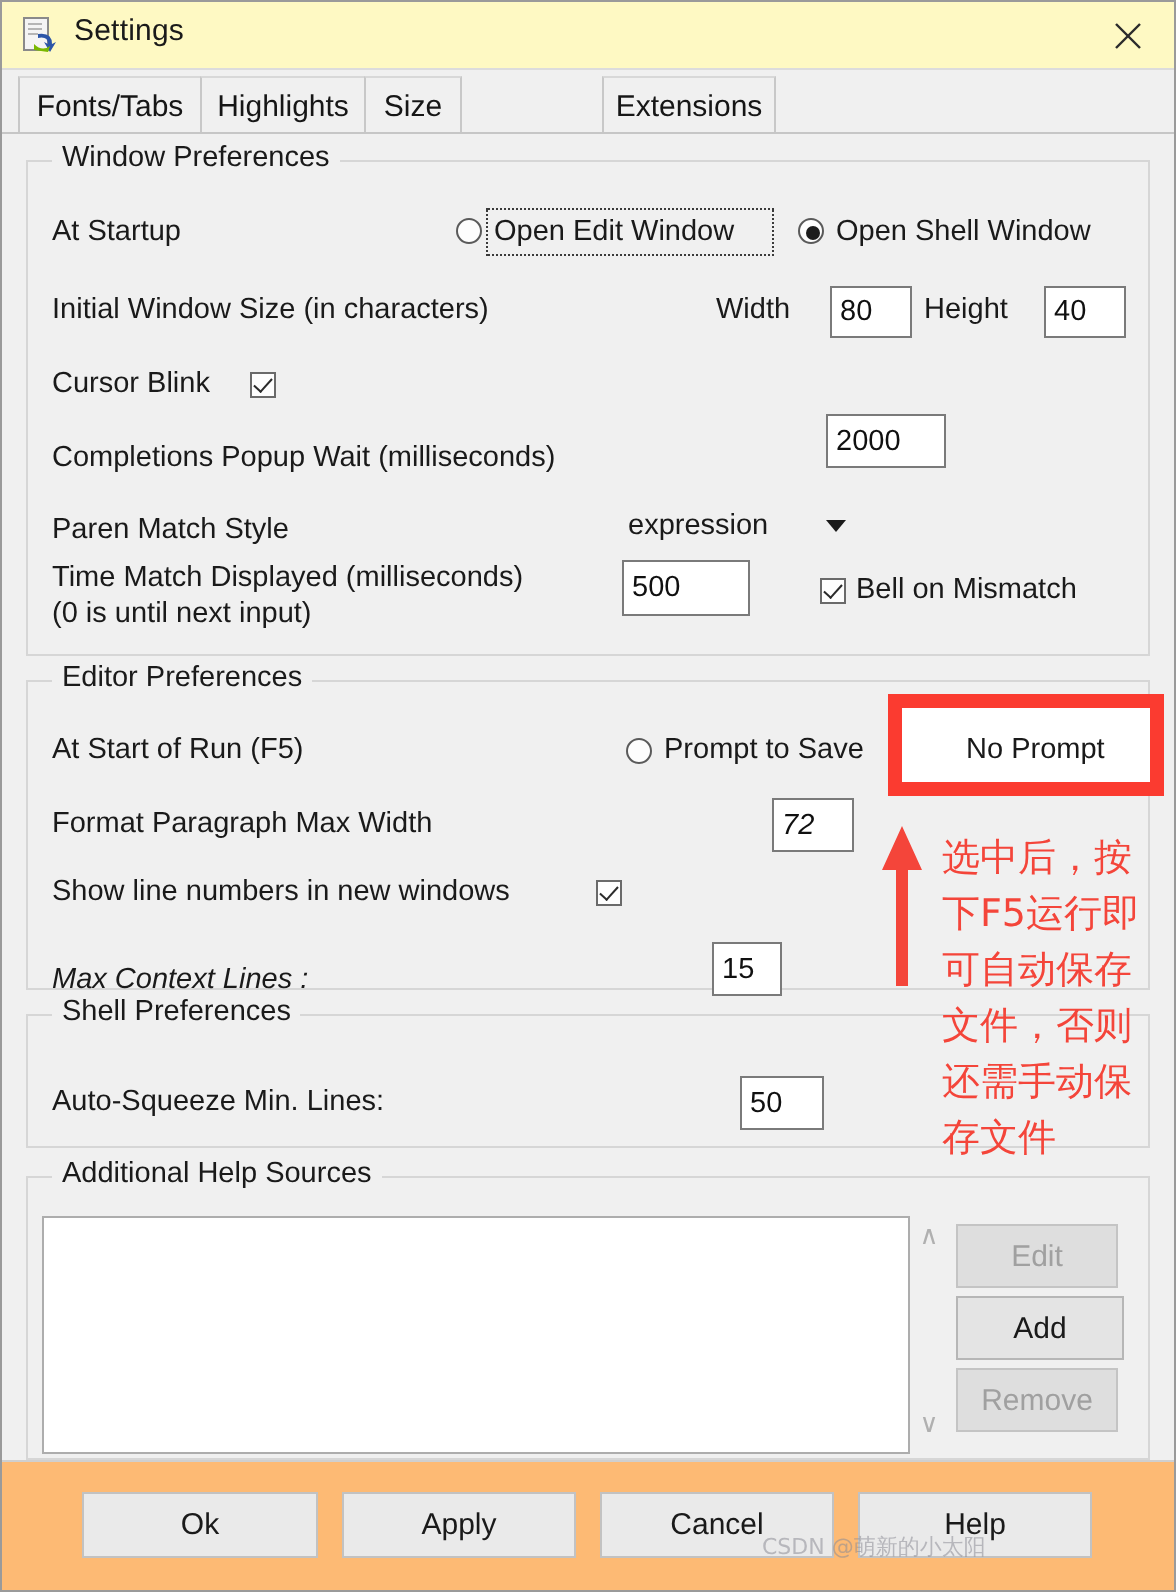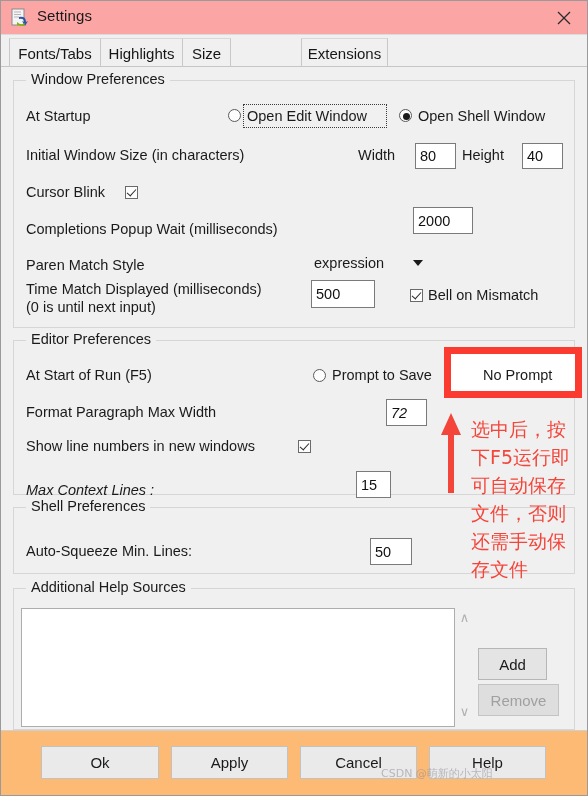--- a/index.html
+++ b/index.html
@@ -14,21 +14,21 @@
     width: 588px; height: 796px;
     background: #f0f0f0;
     border: 1px solid #9a9a9a;
     overflow: hidden;
   }
 
   
   #titlebar {
     position: absolute; left: 0; top: 0;
     width: 586px; height: 34px;
-    background: #fca5a5;
+    background: #fef9c3;
     border-bottom: 1px solid #dcdcdc;
   }
   #title-icon {
     position: absolute; left: 10px; top: 7px;
     width: 20px; height: 20px;
   }
   #title-text {
     position: absolute; left: 36px; top: 6px;
     font-size: 15px; color: #1a1a1a;
     letter-spacing: .1px;
@@ -342,21 +342,24 @@
       <div class="group-title">Additional Help Sources</div>
     </div>
 
     <div id="help-list" style="left:20px; top:541px; width:434px; height:119px;"></div>
 
     <div id="help-scroll" style="left:455px; top:541px; height:119px;">
       <div class="sb-arrow" style="top:6px;">∧</div>
       <div class="sb-arrow" style="top:100px;">∨</div>
     </div>
 
-    <div class="btn" style="left:477px; top:581px; width:69px; height:32px;">
+    <div class="btn disabled" style="left:477px; top:545px; width:81px; height:32px;">
+        <span>Edit</span>
+      </div>
+    <div class="btn" style="left:477px; top:581px; width:84px; height:32px;">
         <span>Add</span>
       </div>
     <div class="btn disabled" style="left:477px; top:617px; width:81px; height:32px;">
         <span>Remove</span>
       </div>
 
   </div>
 
   <div id="bottombar">
     <div class="dlgbtn" style="left:40px;  width:118px;">

